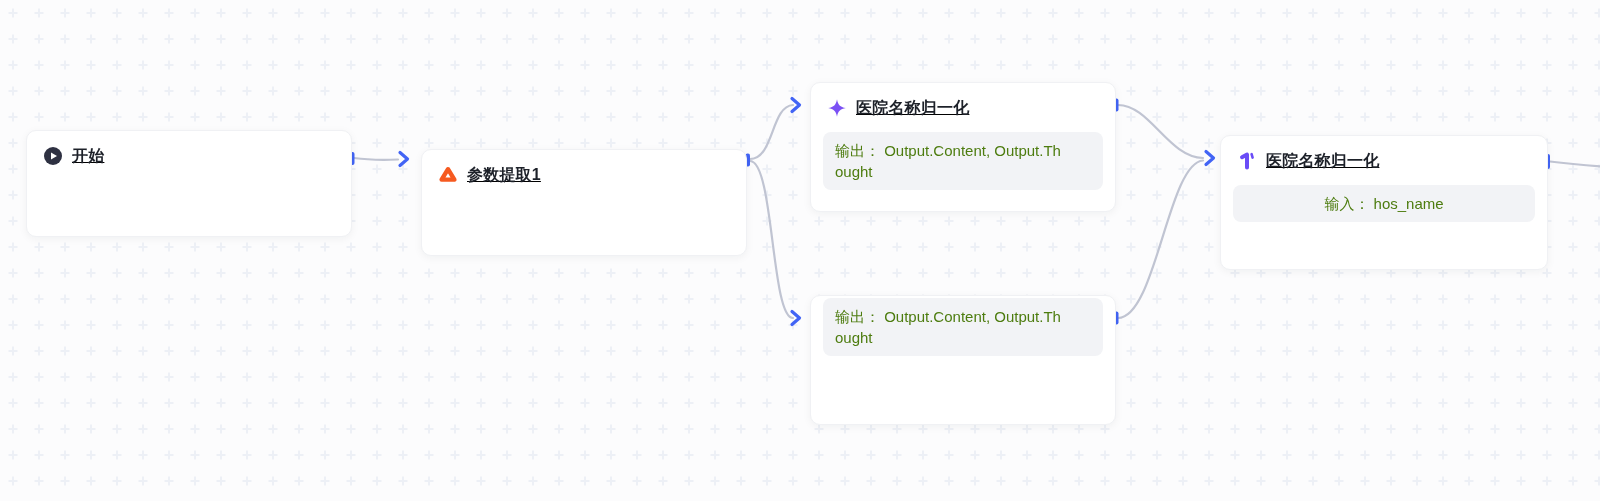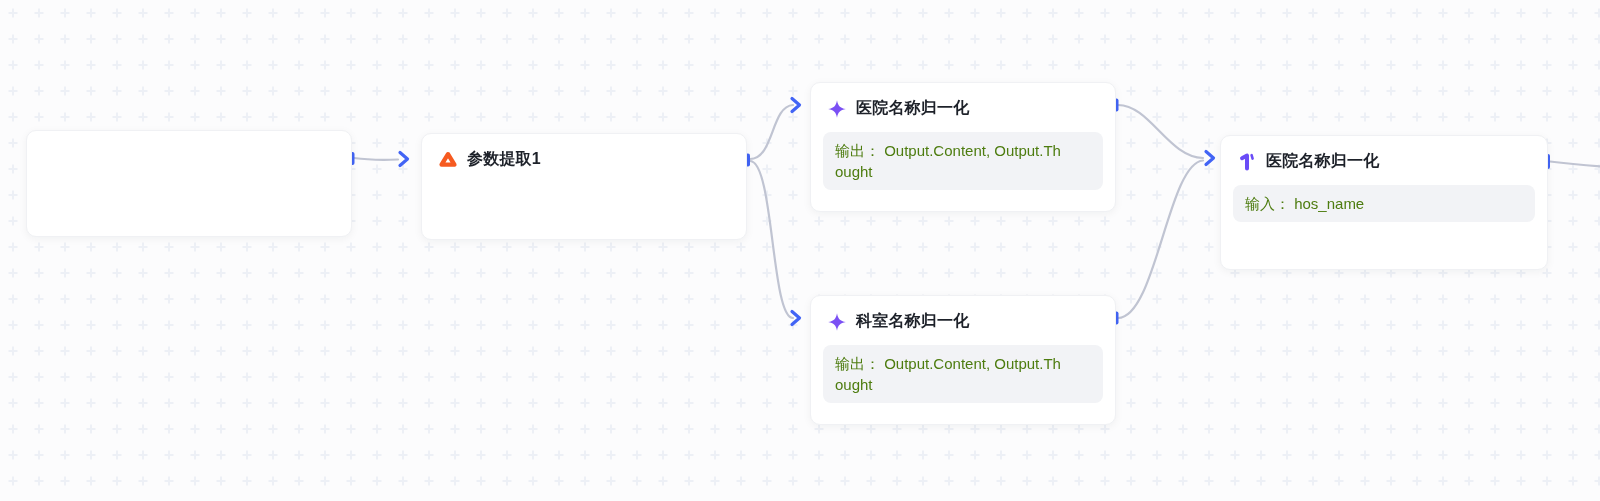--- a/index.html
+++ b/index.html
@@ -22,23 +22,24 @@
   }
   .node {
     position: absolute;
     background: #ffffff;
     border: 1px solid #f0f1f4;
     border-radius: 10px;
     box-shadow: 0 2px 8px rgba(29,33,41,0.05);
   }
   .node-header {
     display: flex;
-    align-items: center;
+    align-items: flex-start;
     gap: 9px;
     padding: 15px 16px 11px 16px;
+    text-decoration: underline;
   }
   .node-title {
     font-size: 16px;
     font-weight: 700;
     color: #1d2129;
     letter-spacing: 0.2px;
     white-space: nowrap;
   }
   .node-icon {
     width: 20px;
@@ -52,21 +53,21 @@
     margin: 2px 12px 12px 12px;
     background: #f2f3f6;
     border-radius: 8px;
     padding: 8px 12px;
     font-size: 15px;
     line-height: 21px;
     color: #4d7c0f;
   }
   .node-body.wrap-tight { padding-right: 40px; word-break: break-all; }
   .body-line { word-break: break-all; }
-  .node-verify .node-body .body-line { word-break: normal; white-space: nowrap; }
+  .node-verify .node-body .body-line { word-break: normal; white-space: nowrap; text-align: center; }
 </style>
 </head>
 <body>
 
 <div class="canvas">
 
   <svg class="edges-svg" viewBox="0 0 1600 501" xmlns="http://www.w3.org/2000/svg">
     <defs>
       <pattern id="crossGrid" width="26" height="26" patternUnits="userSpaceOnUse">
         <path d="M13 8.5 V17.5 M8.5 13 H17.5" stroke="#edf0f6" stroke-width="2" fill="none"></path>
@@ -93,23 +94,32 @@
     <g fill="#4264f5">
       <rect x="350" y="152" width="4.5" height="13" rx="2"></rect>
       <rect x="745.5" y="153.5" width="4.5" height="13" rx="2"></rect>
       <rect x="1114" y="98.5" width="4.5" height="13" rx="2"></rect>
       <rect x="1114" y="311.5" width="4.5" height="13" rx="2"></rect>
       <rect x="1545" y="154" width="5" height="15" rx="2"></rect>
     </g>
   </svg>
 
   <div class="node" style="left:26px; top:130px; width:326px; height:107px;">
+    <div class="node-header">
+      <span class="node-icon">
+        <svg width="20" height="20" viewBox="0 0 20 20">
+          <circle cx="10" cy="10" r="9" fill="#2e3142"></circle>
+          <path d="M8 6.4 L14 10 L8 13.6 Z" fill="#ffffff"></path>
+        </svg>
+      </span>
+      <span class="node-title">开始</span>
+    </div>
   </div>
 
-  <div class="node" style="left:421px; top:133px; width:326px; height:107px;">
+  <div class="node" style="left:421px; top:149px; width:326px; height:107px;">
     <div class="node-header">
       <span class="node-icon">
         <svg width="20" height="20" viewBox="0 0 20 20">
           <path d="M10 4.2 L16.4 14.6 L3.6 14.6 Z" fill="none" stroke="#f65a20" stroke-width="4.4" stroke-linejoin="round"></path>
         </svg>
       </span>
       <span class="node-title">参数提取1</span>
     </div>
   </div>
 
@@ -121,28 +131,20 @@
         </svg>
       </span>
       <span class="node-title">医院名称归一化</span>
     </div>
     <div class="node-body wrap-tight">
       <div class="body-line">输出： Output.Content, Output.Thought</div>
     </div>
   </div>
 
   <div class="node" style="left:810px; top:295px; width:306px; height:130px;">
-    <div class="node-header">
-      <span class="node-icon">
-        <svg width="20" height="20" viewBox="0 0 20 20">
-          <path d="M10 1.2 C10.9 6.8 13.2 9.1 18.8 10 C13.2 10.9 10.9 13.2 10 18.8 C9.1 13.2 6.8 10.9 1.2 10 C6.8 9.1 9.1 6.8 10 1.2 Z" fill="#7b50f4"></path>
-        </svg>
-      </span>
-      <span class="node-title">科室名称归一化</span>
-    </div>
     <div class="node-body wrap-tight">
       <div class="body-line">输出： Output.Content, Output.Thought</div>
     </div>
   </div>
 
   <div class="node node-verify" style="left:1220px; top:135px; width:328px; height:135px;">
     <div class="node-header">
       <span class="node-icon">
         <svg width="20" height="20" viewBox="0 0 20 20">
           <path d="M5 6.2 L10 3.6 L10 16.6" fill="none" stroke="#6a4cf7" stroke-width="4" stroke-linecap="round" stroke-linejoin="round"></path>

